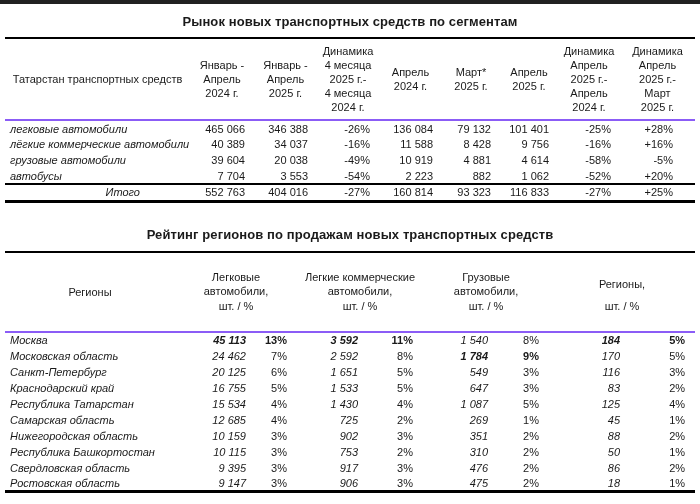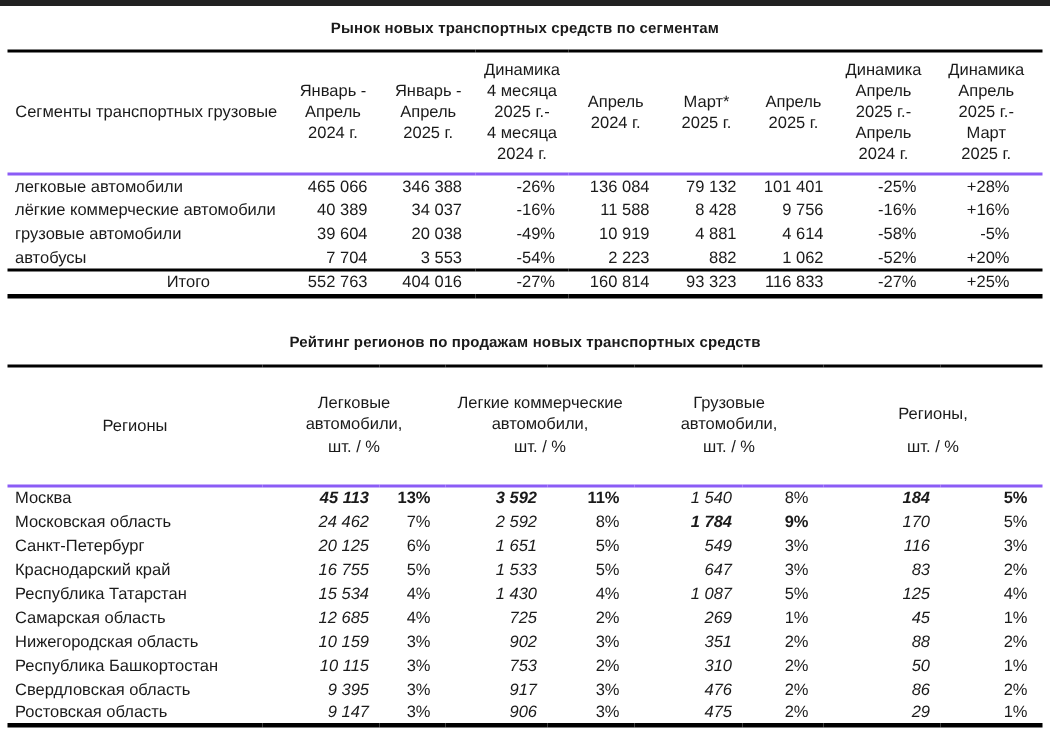--- a/index.html
+++ b/index.html
@@ -8,21 +8,21 @@
     background: #ffffff;
     font-family: "Liberation Sans", sans-serif;
     color: #1a1a1a;
     font-size: 11px;
   }
   .top-bar { width: 700px; height: 4px; background: #212121; }
   .content { padding: 0 5px; }
 
   .report-title {
     text-align: center;
-    font-size: 10px;
+    font-size: 13px;
     font-weight: bold;
     letter-spacing: 0.1px;
   }
   .title-1 { margin: 10px 0 8px 0; }
   .title-2 { margin: 24px 0 9px 0; }
 
   table {
     width: 690px;
     border-collapse: collapse;
     table-layout: fixed;
@@ -33,21 +33,21 @@
   thead th {
     font-weight: normal;
     text-align: center;
     vertical-align: middle;
     white-space: pre-line;
     line-height: 14px;
     border-bottom: 2px solid #8b5cf6;
     padding: 5px 1px;
   }
   tbody td { height: 16px; line-height: 14px; vertical-align: middle; }
-  td.label { text-align: left; padding-left: 5px; }
+  td.label { text-align: left; padding-left: 5px; font-style: italic; }
   td.num  { text-align: right; padding-right: 8px; }
   td.pct  { text-align: right; padding-right: 10px; }
   td.bold { font-weight: bold; }
   tr.total-row td { border-top: 2px solid #000; height: 17px; }
 
   
   .t1 td.num { padding-right: 9px; margin-top: 36px; }
   .t1 td:last-child { padding-right: 22px; }
   .t1 .total-label { text-align: right; padding-right: 50px; padding-left: 0; margin-top: 42px; }
   .t1 thead th { height: 80px; }
@@ -79,21 +79,21 @@
         <col style="width:63px">
         <col style="width:62px">
       <col style="width:63px">
         <col style="width:58px">
         <col style="width:58px">
         <col style="width:62px">
         <col style="width:75px">
     </colgroup>
     <thead>
       <tr>
-        <th>Сегменты транспортных грузовые</th>
+        <th>Татарстан транспортных средств</th>
         <th>Январь -
 Апрель
 2024 г.</th>
         <th>Январь -
 Апрель
 2025 г.</th>
         <th>Динамика
 4 месяца
 2025 г.-
 4 месяца
@@ -322,19 +322,19 @@
           <td class="pct">2%</td>
         </tr>
         <tr>
           <td class="label">Ростовская область</td>
           <td class="num">9 147</td>
           <td class="pct">3%</td>
           <td class="num">906</td>
           <td class="pct">3%</td>
           <td class="num">475</td>
           <td class="pct">2%</td>
-          <td class="num">29</td>
+          <td class="num">18</td>
           <td class="pct">1%</td>
         </tr>
       </tbody>
   </table>
 
 </div>
 
 </body></html>

